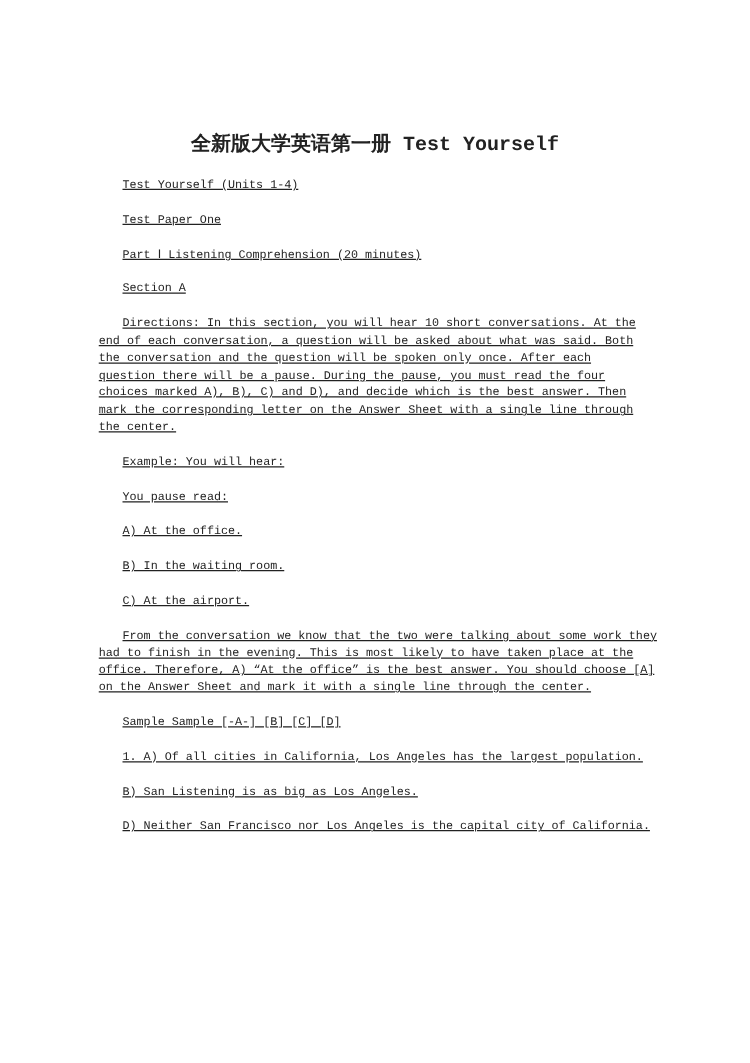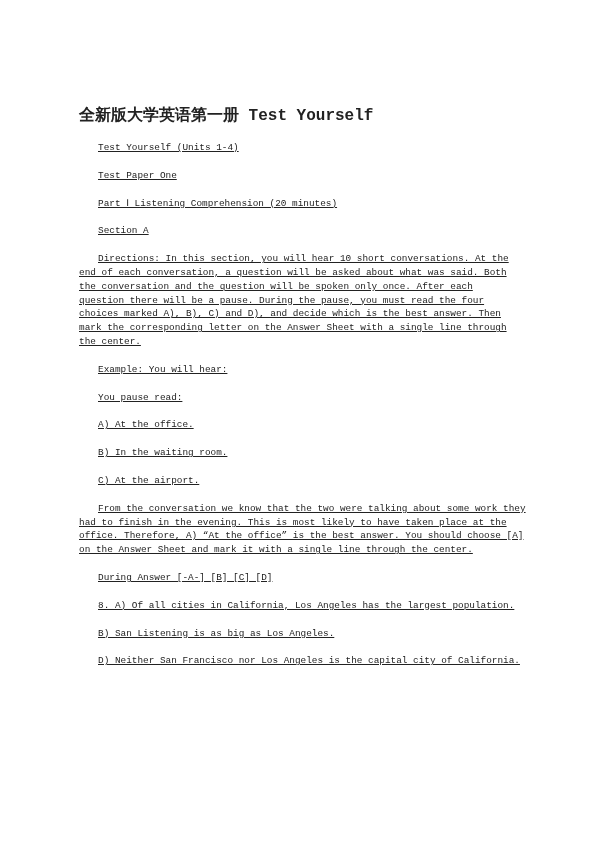--- a/index.html
+++ b/index.html
@@ -20,20 +20,21 @@
     box-sizing: border-box;
     padding: 105px 79px 0 79px;
     color: var(--text, #222222);
     overflow: hidden;
   }
   .doc-title {
     font-family: "Liberation Mono", "DejaVu Sans Mono", monospace;
     font-size: 16px;
     line-height: 22px;
     font-weight: bold;
+    text-align: center;
     margin: 0 0 14px 0;
     white-space: pre;
   }
   .para {
     font-family: "Liberation Mono", "DejaVu Sans Mono", monospace;
     font-size: 9.4px;
     line-height: 13.8px;
     margin: 0 0 14px 0;
     white-space: pre;
     text-indent: 19px;
@@ -60,17 +61,17 @@
 the center.</p>
   <p class="para">Example: You will hear:</p>
   <p class="para">You pause read:</p>
   <p class="para">A) At the office.</p>
   <p class="para">B) In the waiting room.</p>
   <p class="para">C) At the airport.</p>
   <p class="para">From the conversation we know that the two were talking about some work they
 had to finish in the evening. This is most likely to have taken place at the
 office. Therefore, A) “At the office” is the best answer. You should choose [A]
 on the Answer Sheet and mark it with a single line through the center.</p>
-  <p class="para">During Answer [-A-] [B] [C] [D]</p>
-  <p class="para">8. A) Of all cities in California, Los Angeles has the largest population.</p>
+  <p class="para">Sample Sample [-A-] [B] [C] [D]</p>
+  <p class="para">1. A) Of all cities in California, Los Angeles has the largest population.</p>
   <p class="para">B) San Listening is as big as Los Angeles.</p>
   <p class="para">D) Neither San Francisco nor Los Angeles is the capital city of California.</p>
 </div>
 
 </body></html>

